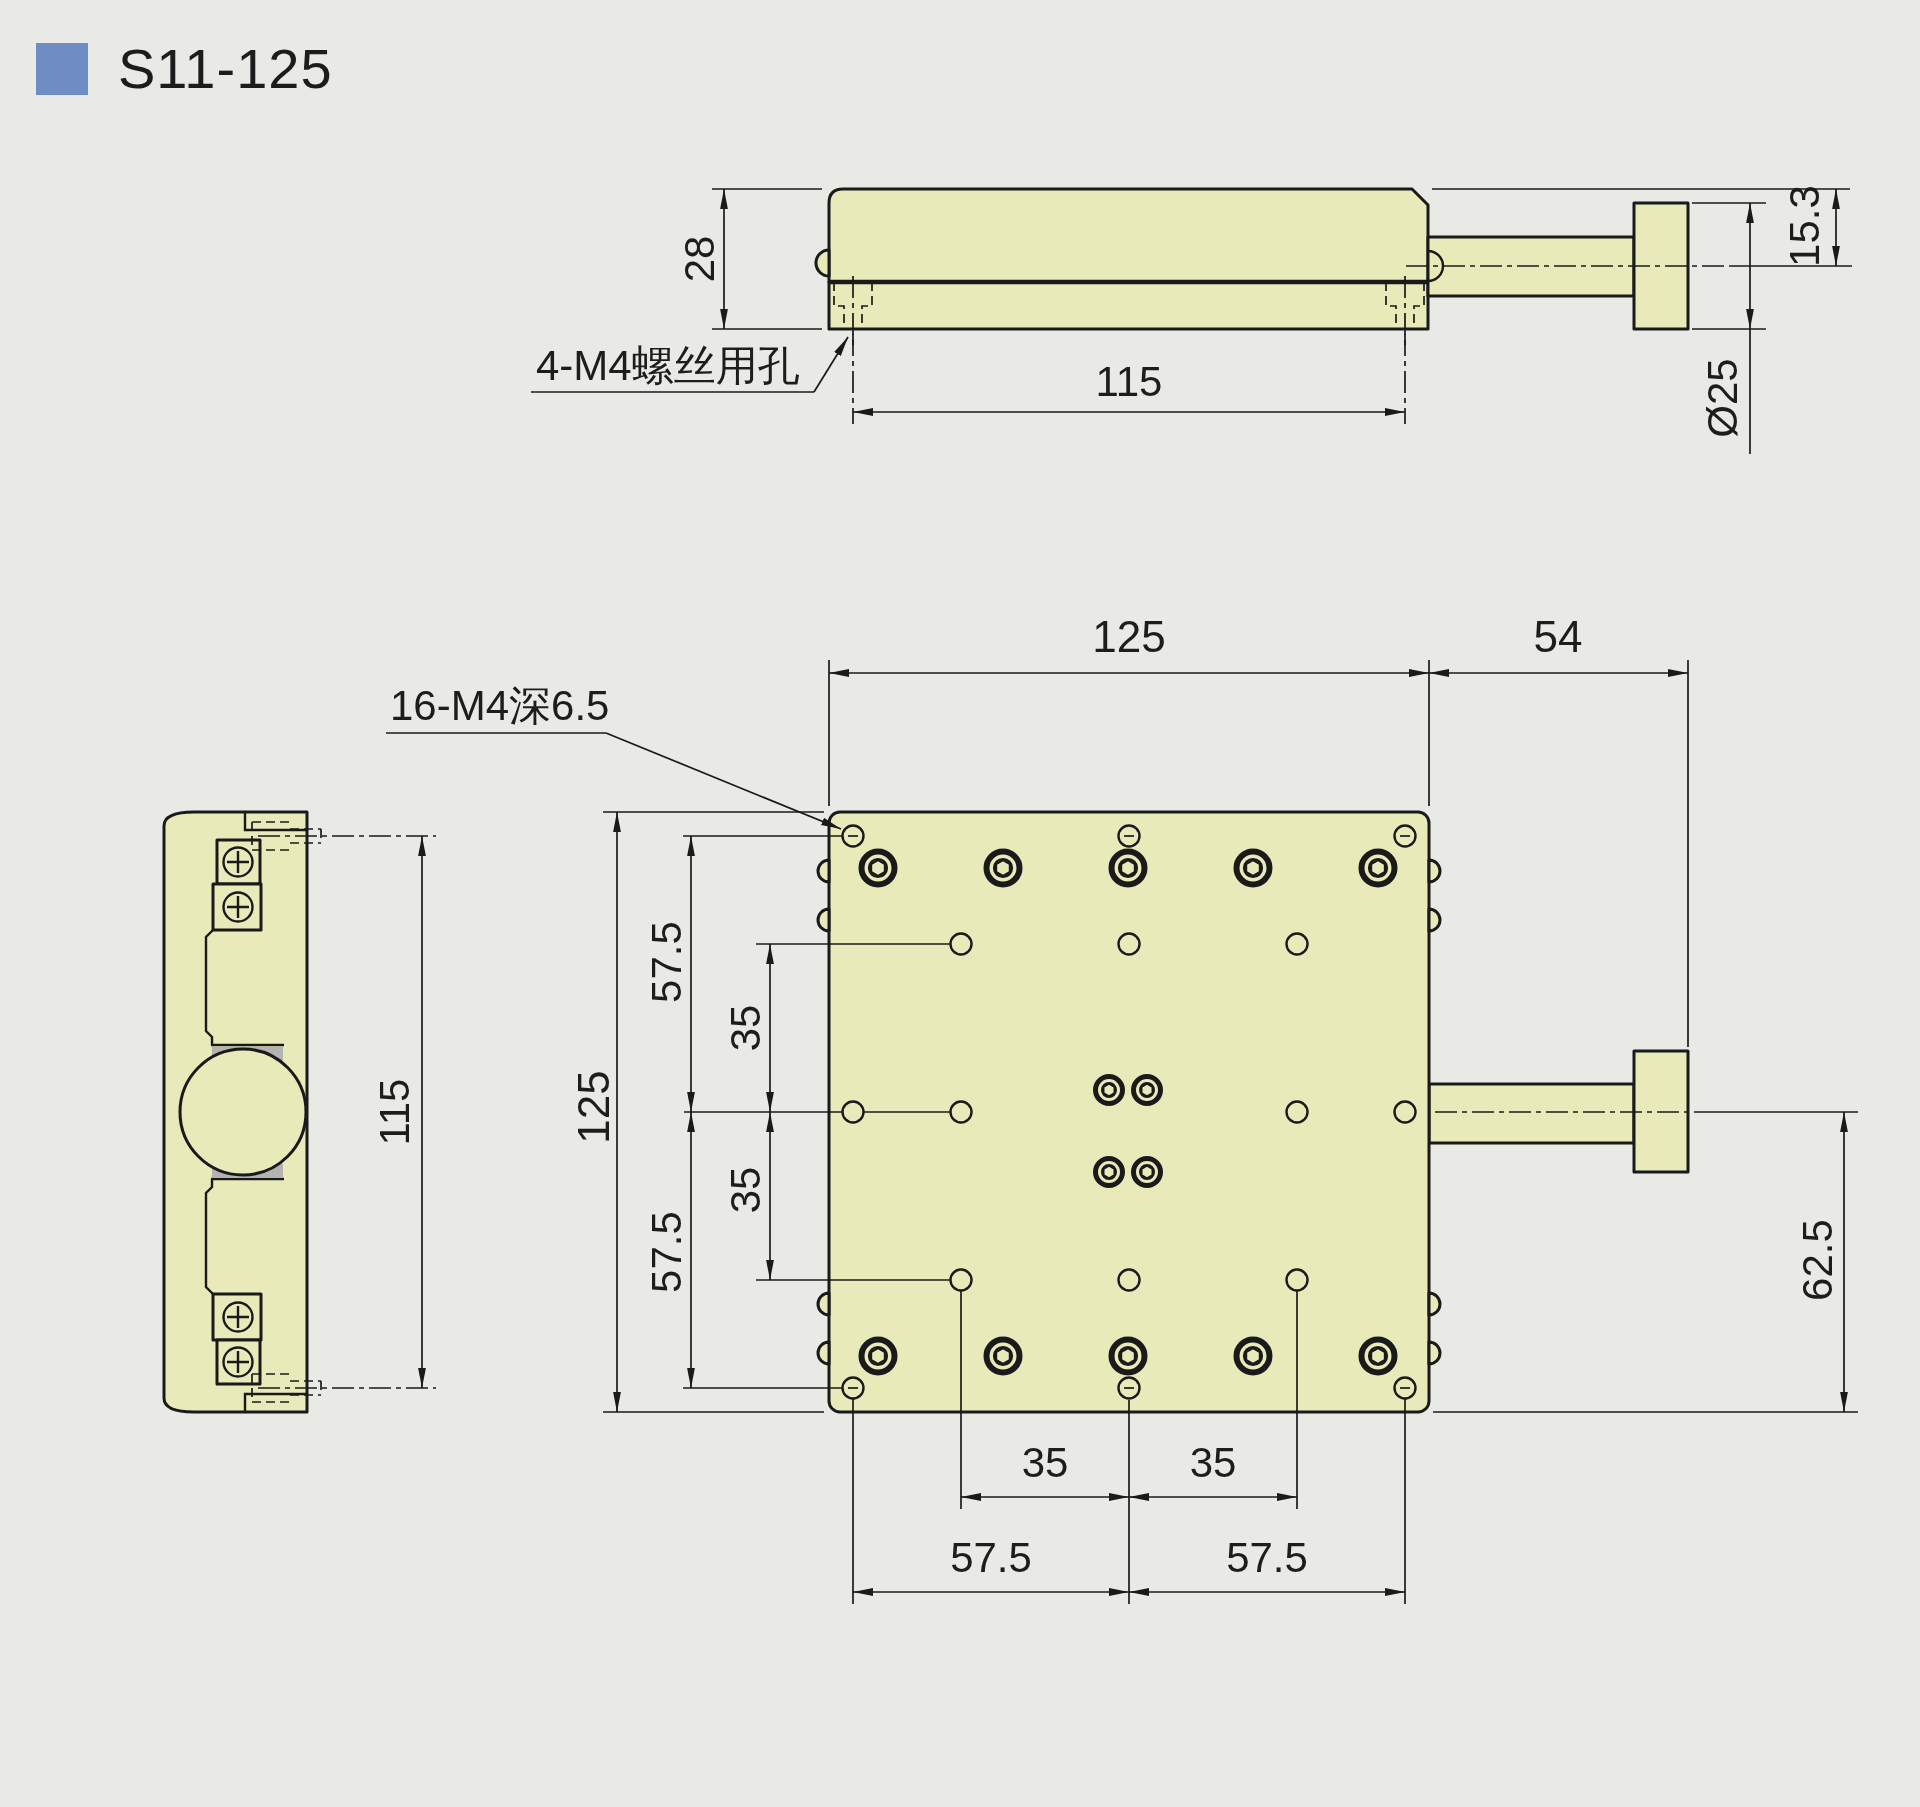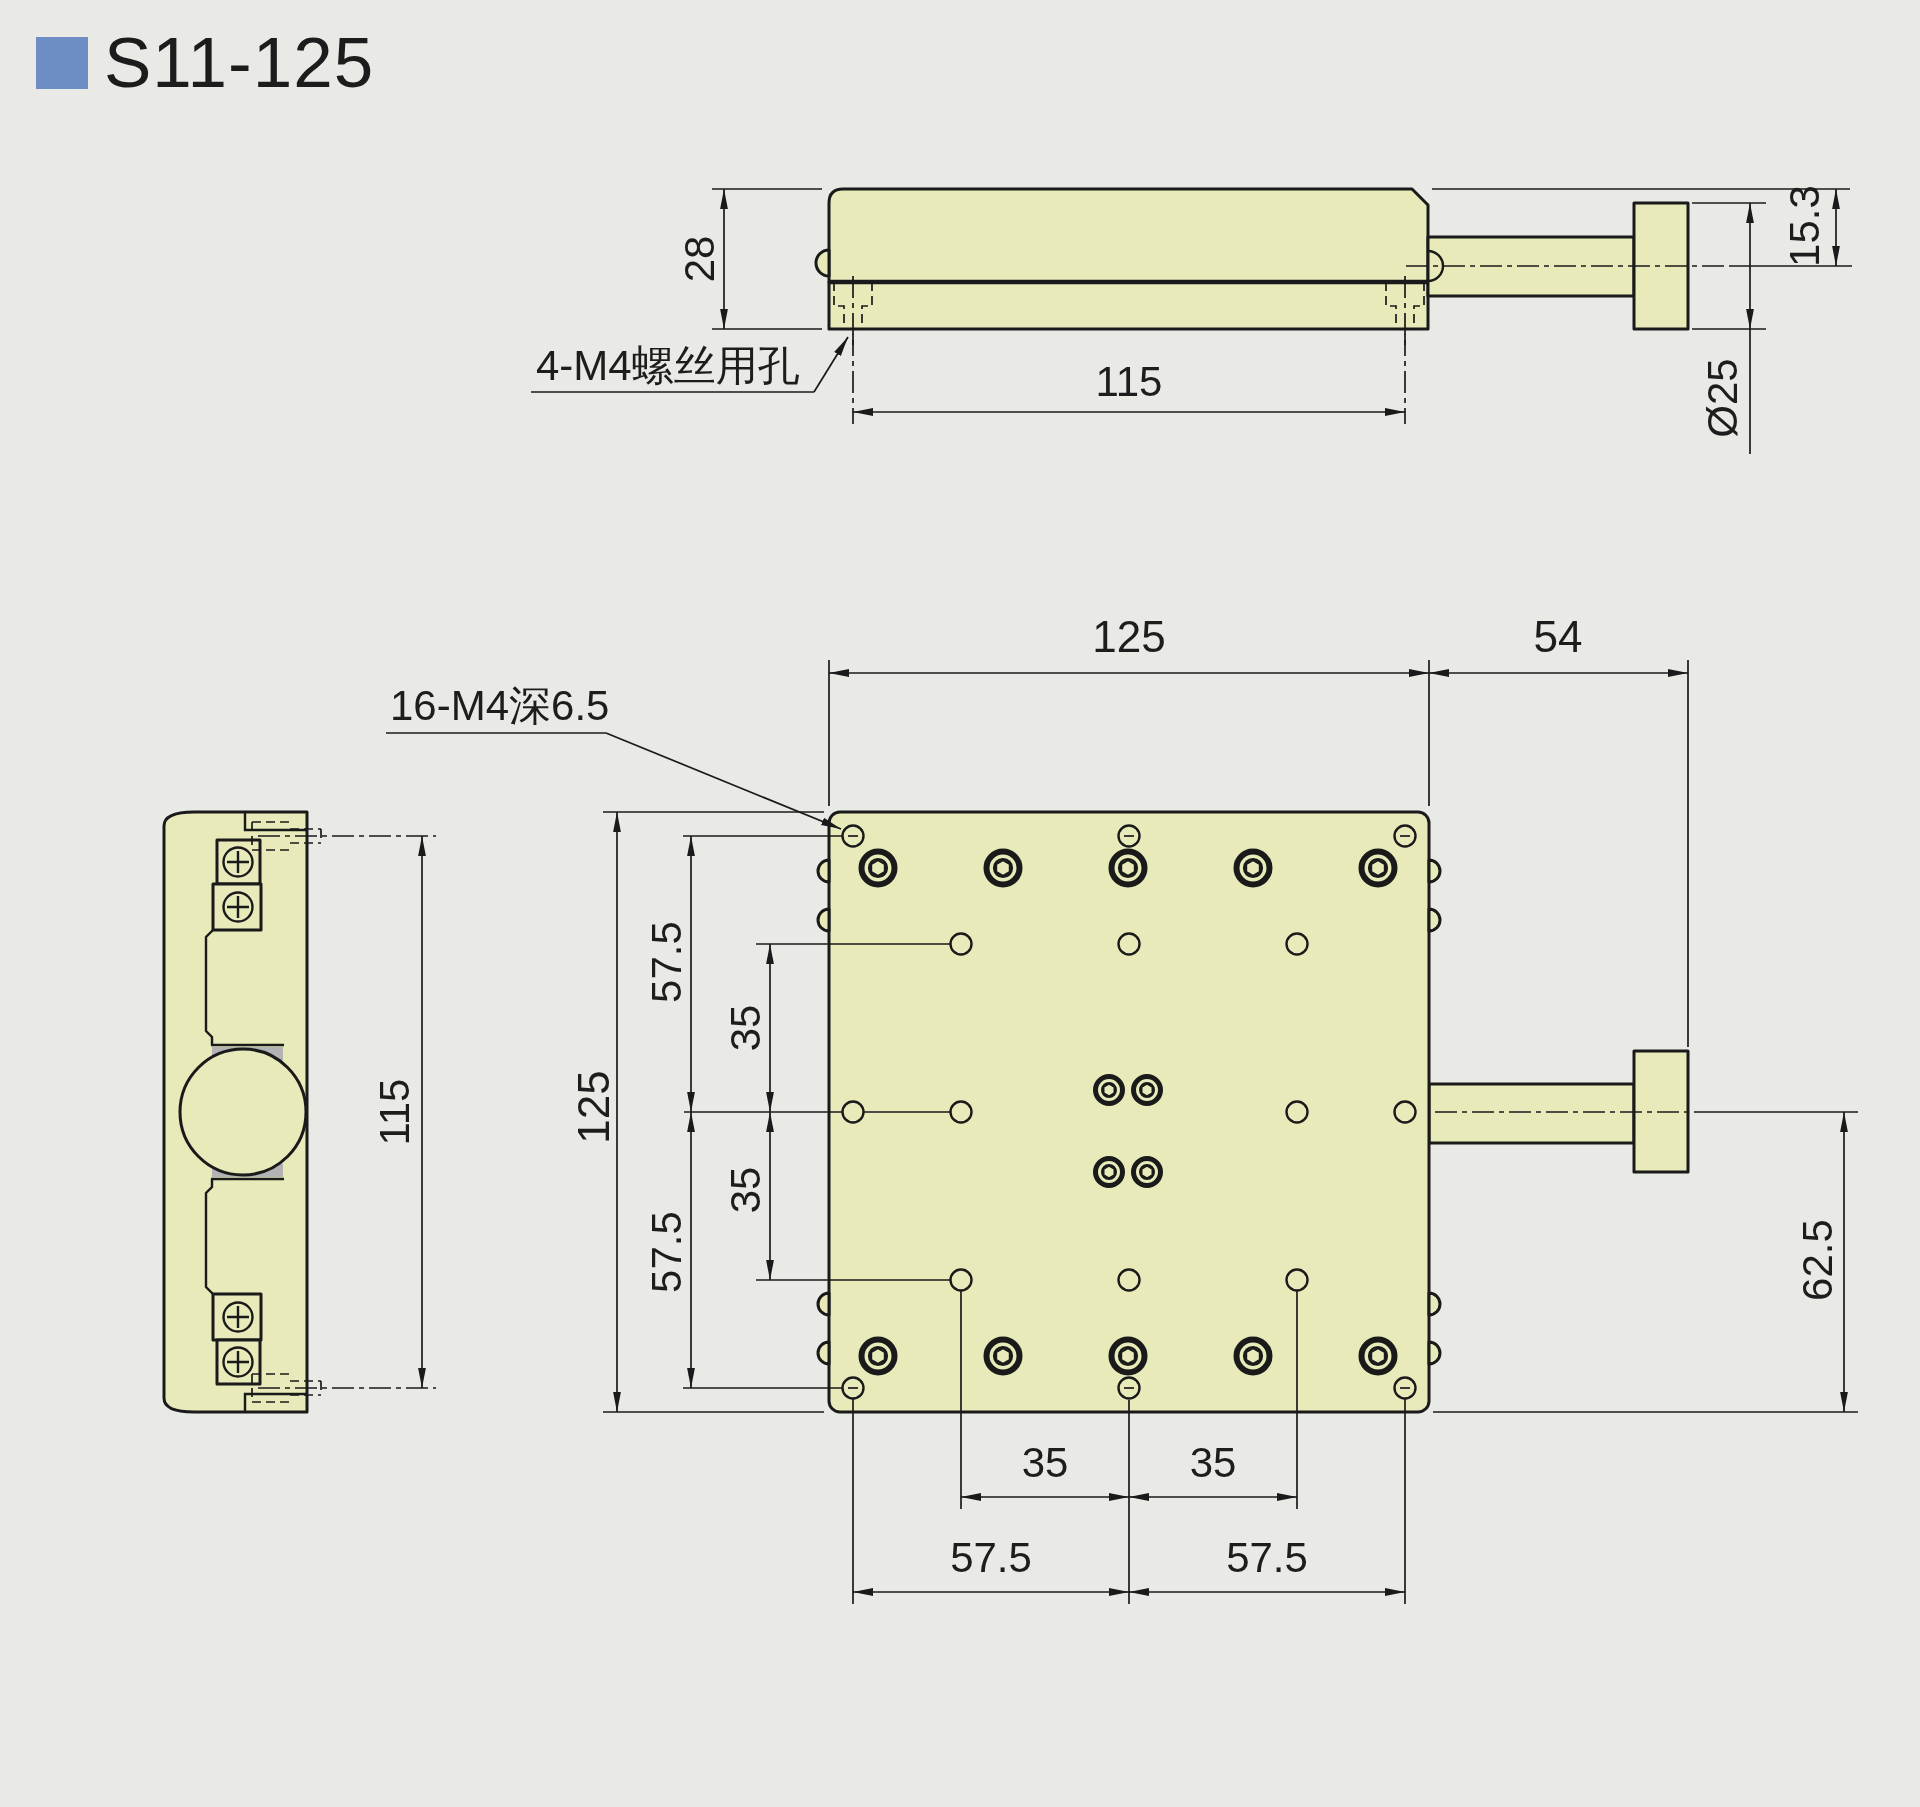--- a/index.html
+++ b/index.html
@@ -1,20 +1,20 @@
 <!DOCTYPE html>
 <html><head>
 <meta charset="utf-8">
 <style>
   html,body{margin:0;padding:0;background:#d8d8d6;}
   .canvas{position:relative;width:1920px;height:1807px;background:#e9e9e6;overflow:hidden;
           font-family:"Liberation Sans",sans-serif;}
   .titlebar{position:absolute;left:36px;top:22px;display:flex;align-items:center;gap:16px;}
   .titlesq{width:52px;height:52px;background:#6e8dc5;}
-  .titletext{font-size:71px;color:#1c1c1c;letter-spacing:1px;margin:0;font-weight:400;}
+  .titletext{font-size:56px;color:#1c1c1c;letter-spacing:1px;margin:14px;font-weight:400;}
   svg{position:absolute;left:0;top:0;}
   .part{fill:#e8eaba;stroke:#1a1a1a;stroke-width:3;stroke-linejoin:round;}
   .edge{fill:none;stroke:#1a1a1a;stroke-width:2.4;}
   .thick{stroke:#1a1a1a;stroke-width:4.5;}
   .dim{stroke:#1a1a1a;stroke-width:1.7;fill:none;}
   .dash{stroke-dasharray:9 5;}
   .cl{stroke-dasharray:22 5 5 5;}
   .hole{fill:#e8eaba;stroke:#1a1a1a;stroke-width:2.4;}
   .shcs-o{fill:none;stroke:#1a1a1a;stroke-width:6;}
   .shcs-i{fill:none;stroke:#1a1a1a;stroke-width:2.2;}

